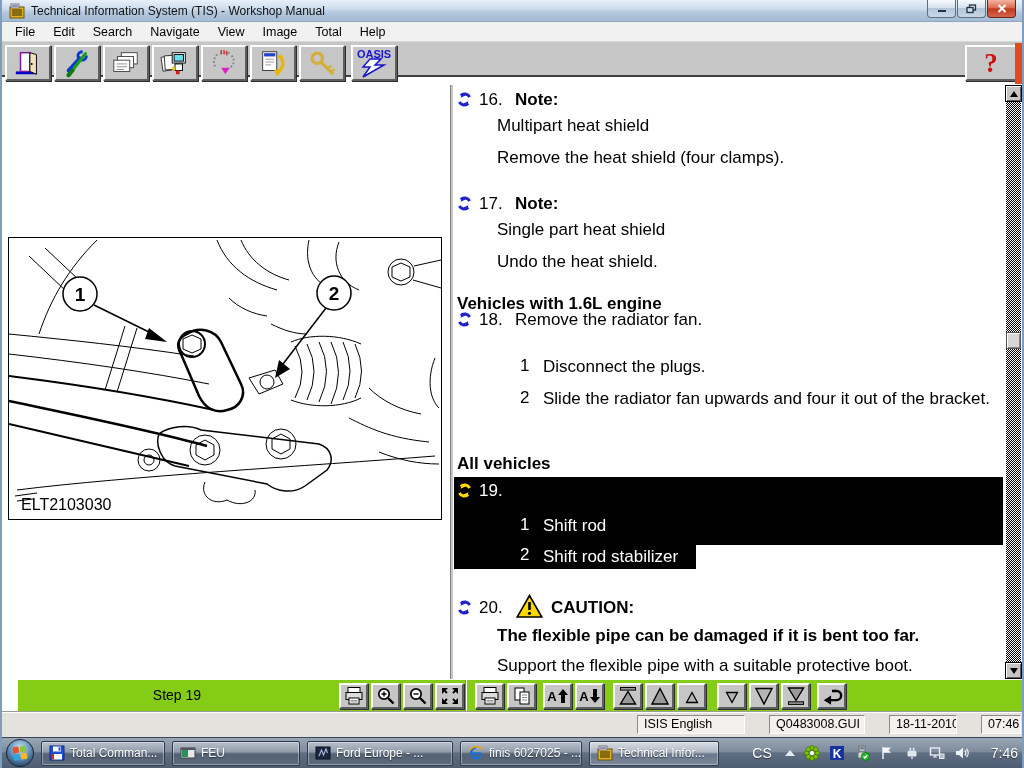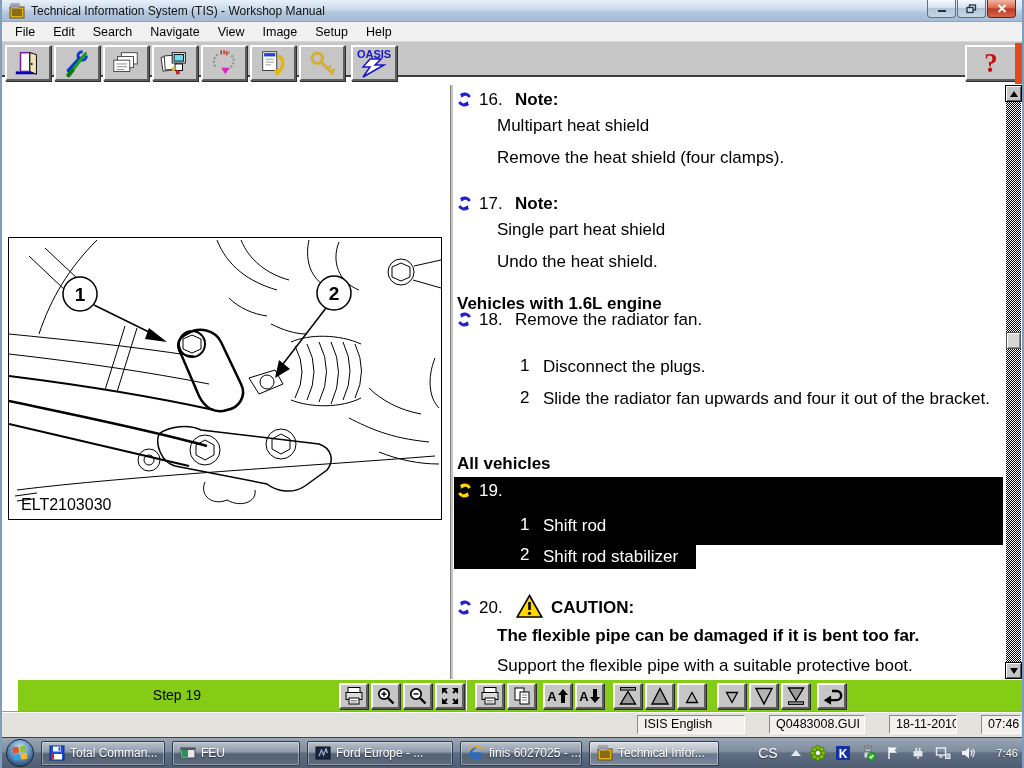--- a/index.html
+++ b/index.html
@@ -97,21 +97,21 @@
     box-shadow:inset 0 0 0 1px rgba(255,255,255,.35); }
   .task.active { background:linear-gradient(rgba(255,255,255,.65), rgba(255,255,255,.35) 48%, rgba(120,140,165,.35) 52%, rgba(255,255,255,.25)); }
   .task-label { font-size:12px; color:#fff; text-shadow:0 1px 1px rgba(0,0,0,.55); white-space:nowrap; }
   .task.active .task-label { color:#fff; }
   .t16 { width:16px; height:16px; flex:0 0 auto; }
   .w124{ width:124px; } .w128{ width:128px; } .w146{ width:146px; } .w122{ width:122px; } .w130{ width:130px;text-align:center; }
   .tray { margin-left:auto; display:flex; align-items:center; gap:9px; padding-right:10px; }
   .tray-lang { font-size:14px; color:#fff; text-shadow:0 1px 1px rgba(0,0,0,.5); padding:0 4px; }
   .tray-arrow { width:0; height:0; border-left:5px solid transparent; border-right:5px solid transparent;
     border-bottom:6px solid #e4eaf1; }
-  .clock { font-size:11px; color:#fff; text-shadow:0 1px 1px rgba(0,0,0,.5); margin-left:12px; }
+  .clock { font-size:14px; color:#fff; text-shadow:0 1px 1px rgba(0,0,0,.5); margin-left:12px; }
 </style>
 </head>
 <body>
 
 <div id="screen">
 
   <div class="titlebar">
     <svg class="app-icon" viewBox="0 0 16 16">
       <rect x="1" y="4" width="14" height="11" fill="#e0b020" stroke="#6b5510"></rect>
       <rect x="3" y="6" width="10" height="7" fill="#8a6d10"></rect>
@@ -139,21 +139,21 @@
     </div>
   </div>
 
   <div class="menubar">
     <span class="menu-item">File</span>
     <span class="menu-item">Edit</span>
     <span class="menu-item">Search</span>
     <span class="menu-item">Navigate</span>
     <span class="menu-item">View</span>
     <span class="menu-item">Image</span>
-    <span class="menu-item">Setup</span>
+    <span class="menu-item">Total</span>
     <span class="menu-item">Help</span>
   </div>
 
   <div class="toolbar">
     <div class="tbtn" style="left:3px">
       <svg width="30" height="30" viewBox="0 0 32 32">
         <rect x="3" y="25" width="22" height="3" fill="#0000cc"></rect>
         <rect x="8" y="5" width="10" height="20" fill="#fff" stroke="#7a1a9a" stroke-width="1.6"></rect>
         <polygon points="18,5 25,7 25,28 18,25" fill="#efe2b8" stroke="#000" stroke-width="1"></polygon>
         <circle cx="20" cy="17" r="1" fill="#000"></circle>

